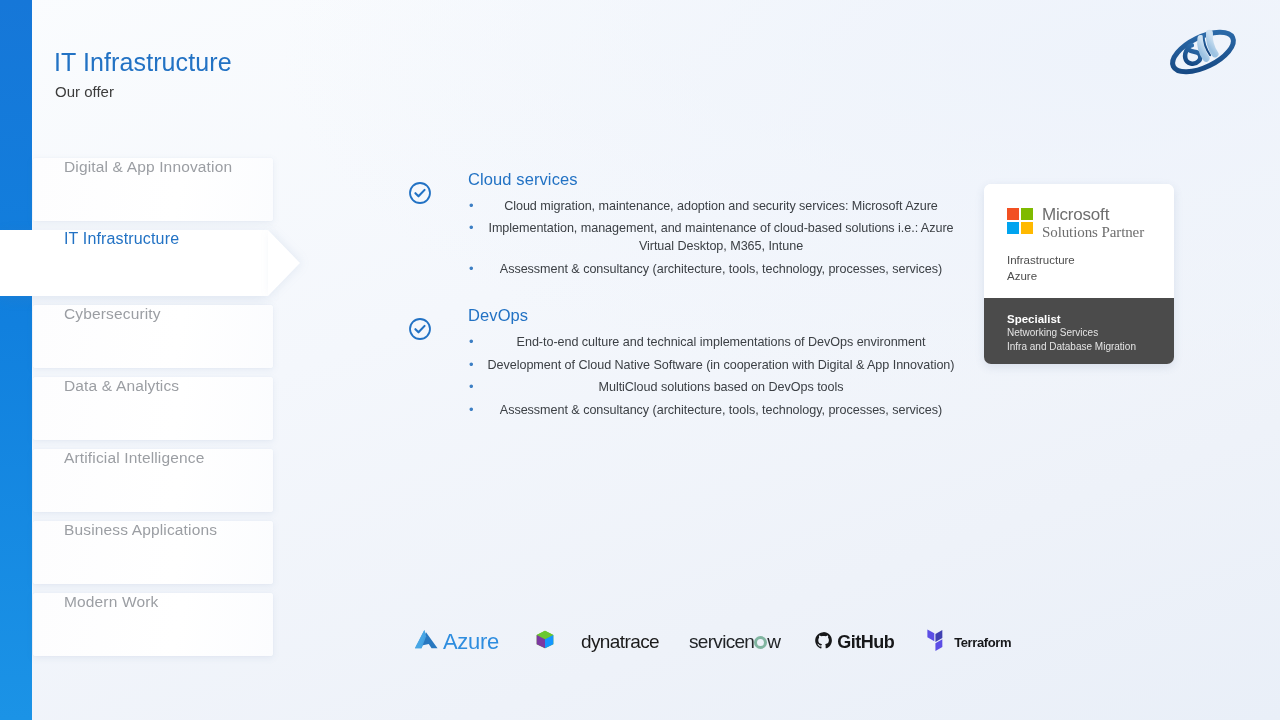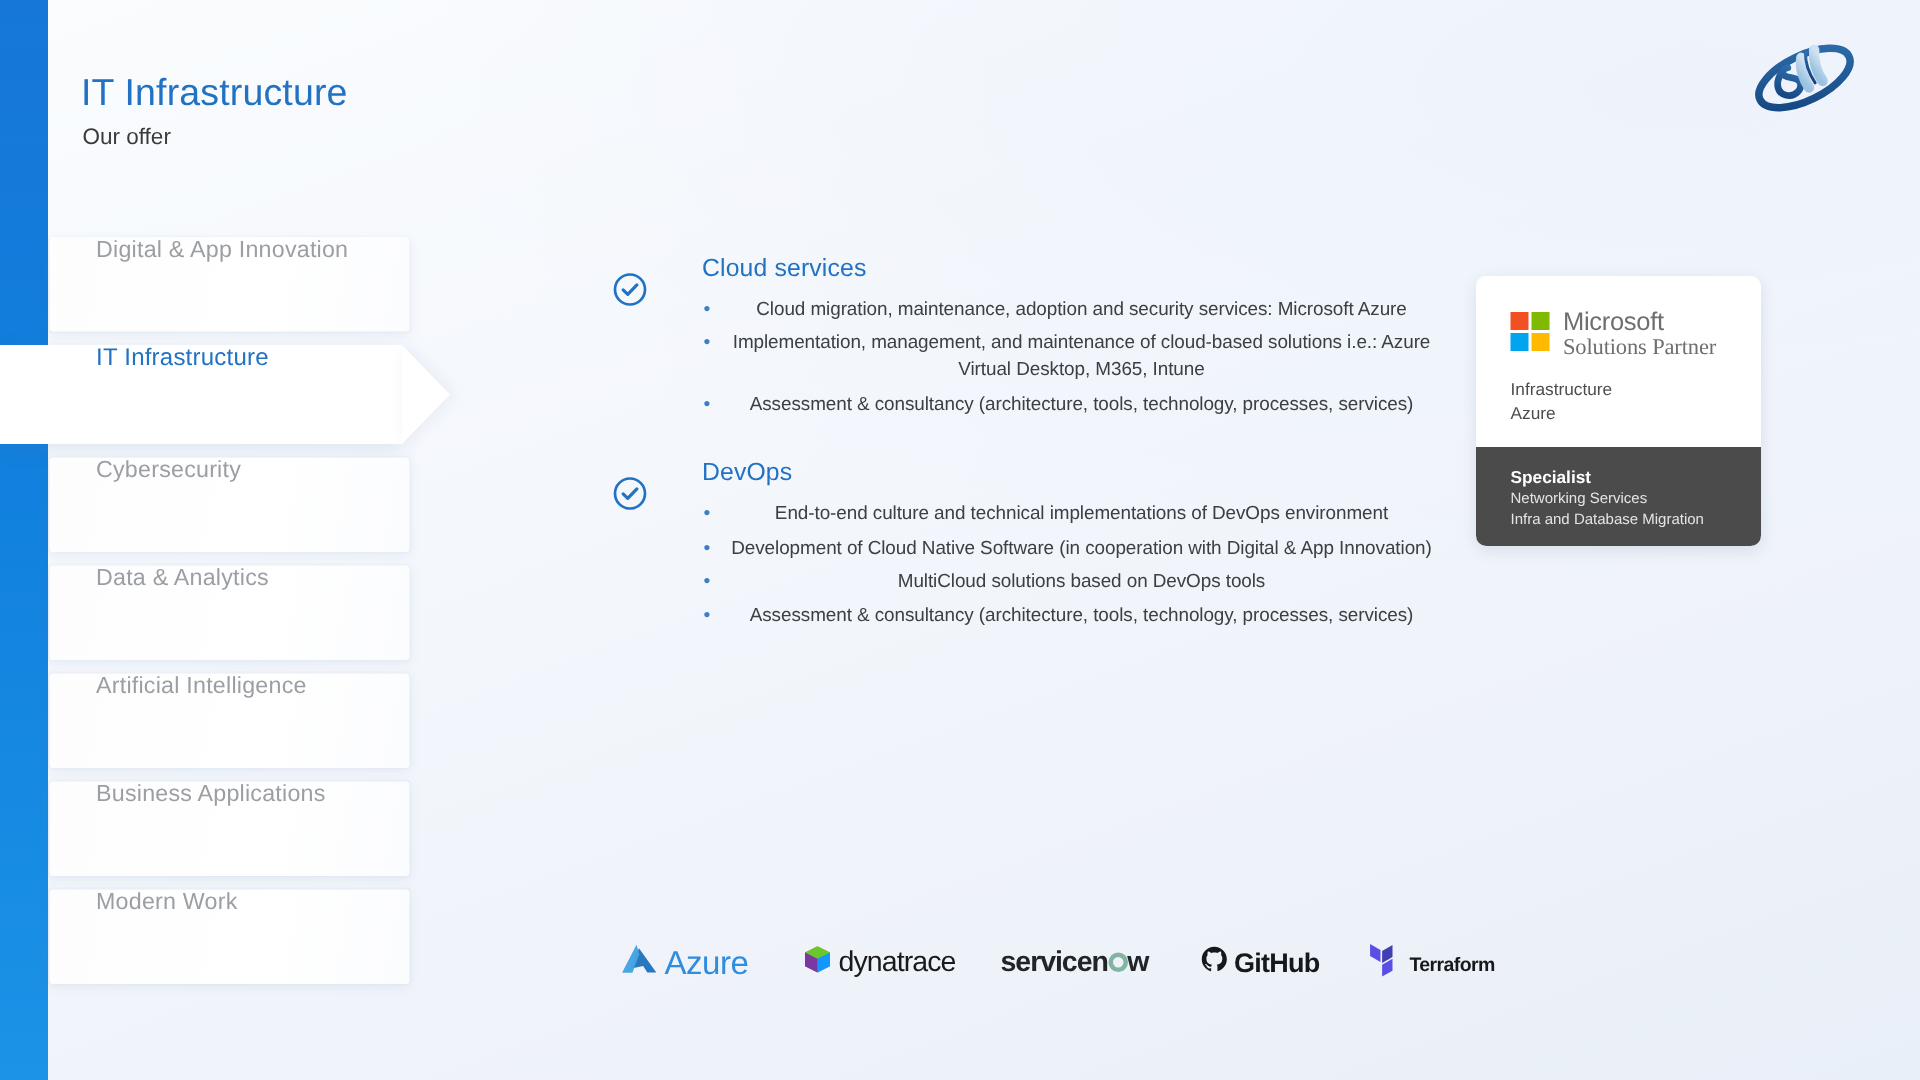--- a/index.html
+++ b/index.html
@@ -259,41 +259,41 @@
     top: 626px;
     display: flex;
     align-items: center;
   }
   .logo-cell {
     display: flex;
     align-items: center;
     height: 32px;
   }
   .logo-gap-1 { margin-right: 36px; }
-  .logo-gap-2 { margin-right: 30px; }
+  .logo-gap-2 { margin-right: 30px; gap: 22px; }
   .logo-gap-3 { margin-right: 34px; }
   .logo-gap-4 { margin-right: 32px; }
   .azure-text {
     font-size: 22px;
     color: #2e8ddf;
     font-weight: 400;
     letter-spacing: -0.3px;
     margin-left: 3px;
   }
   .dynatrace-text {
     font-size: 19px;
     color: #1a1a1a;
     font-weight: 400;
     letter-spacing: -0.6px;
     margin-left: 4px;
   }
   .servicenow-text {
     font-size: 19px;
     color: #222528;
-    font-weight: bold;
+    font-weight: normal;
     letter-spacing: -0.7px;
   }
   .servicenow-o {
     display: inline-block;
     width: 13px;
     height: 13px;
     border: 3px solid #81b5a1;
     border-radius: 50%;
     box-sizing: border-box;
     margin: 0 0px -1px 0px;

